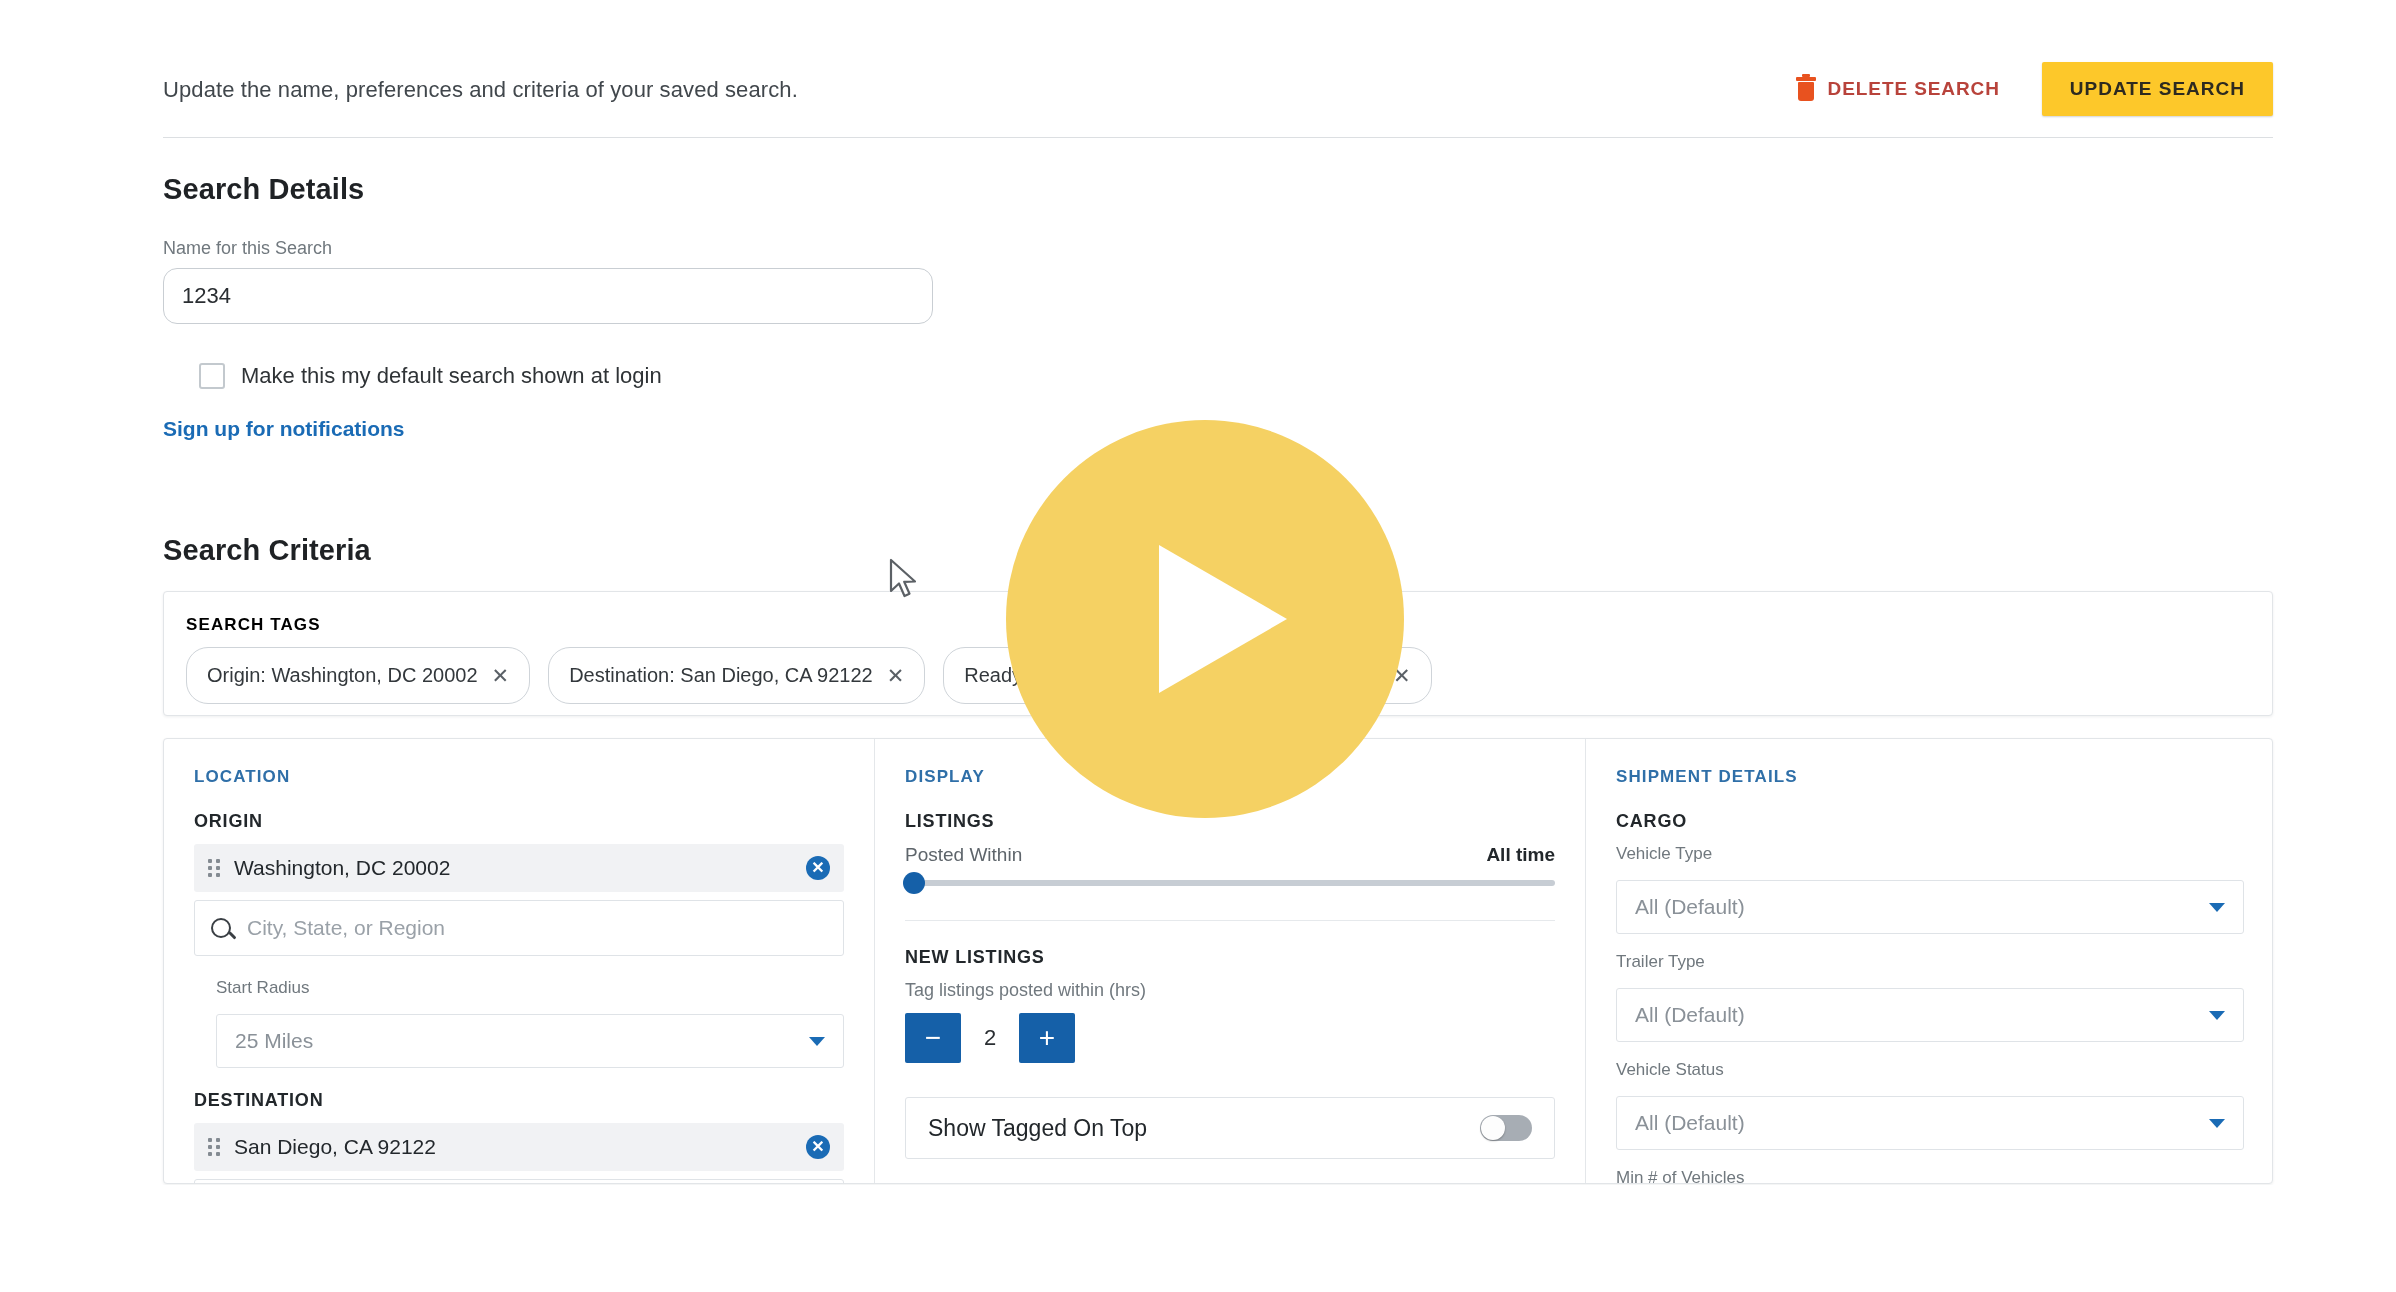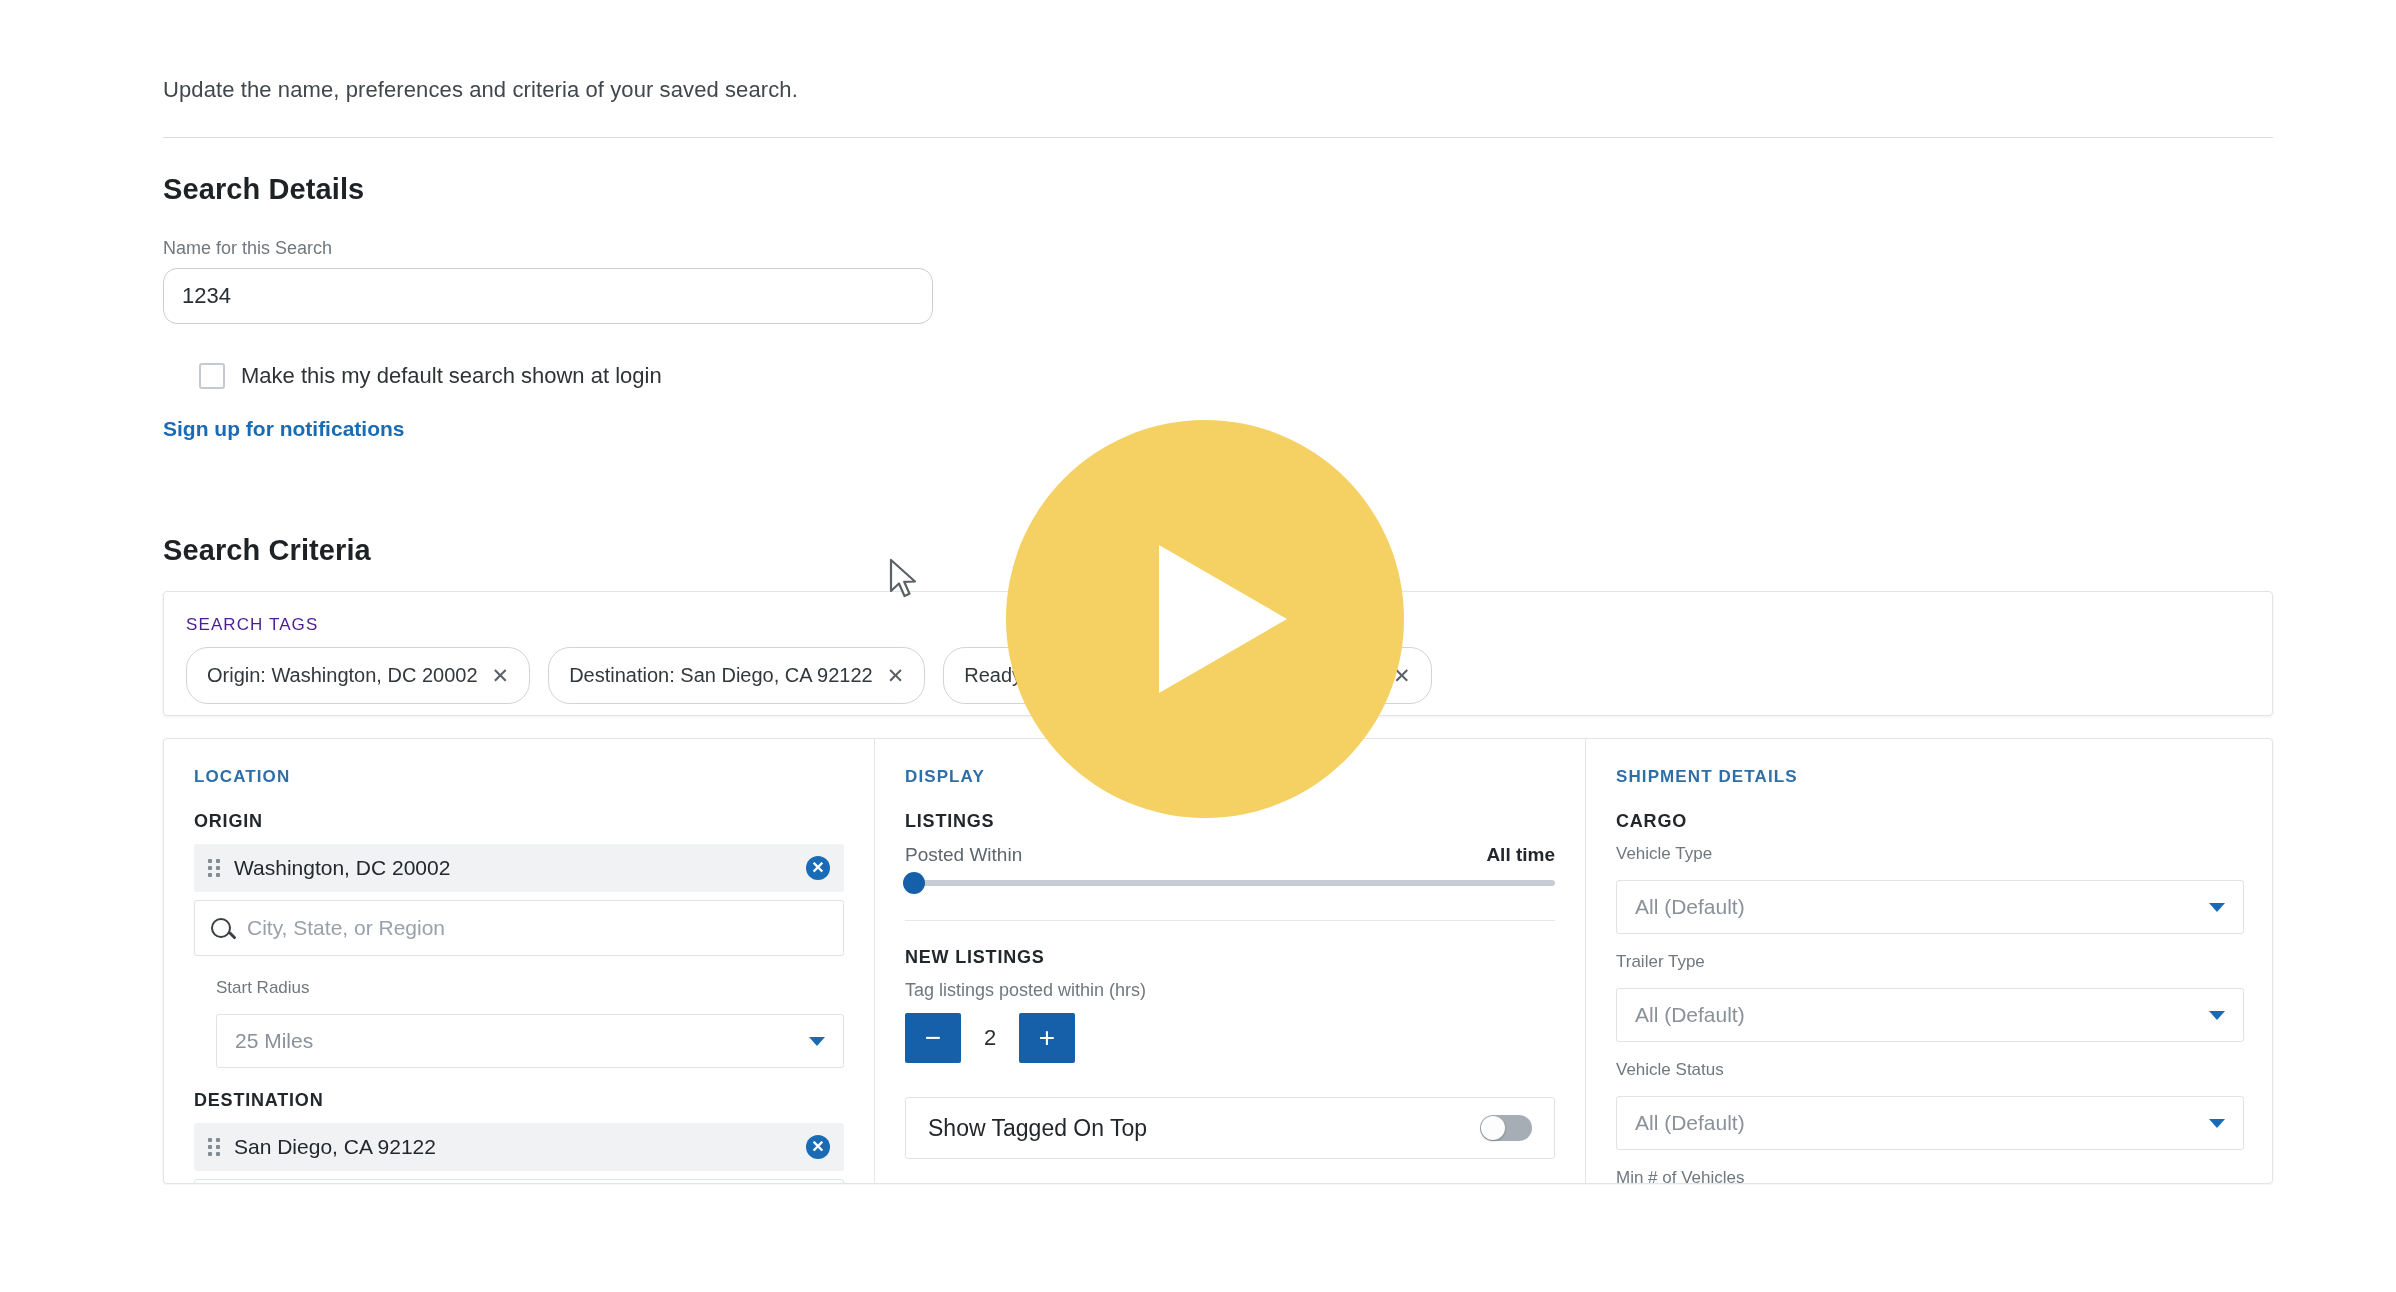--- a/index.html
+++ b/index.html
@@ -168,22 +168,22 @@
     box-shadow: 0 1px 3px rgba(20,30,40,.07);
   }
   #tags-card {
     left: 163px; top: 591px;
     width: 2110px; height: 125px;
   }
   .card-head {
     position: absolute;
     left: 22px; top: 23px;
     font-size: 17px;
-    font-weight: 400;
-    color: #4c1d95;
+    font-weight: 700;
+    color: #000000;
     letter-spacing: 1.1px;
   }
   .tagrow {
     position: absolute;
     left: 22px; top: 55px;
     display: flex;
     gap: 18px;
     align-items: center;
   }
   .tag {
@@ -478,20 +478,30 @@
     background: #fff; z-index: 30;
   }
 </style>
 </head>
 <body>
 
 <div id="page">
 
   <div class="topbar">
     <div class="subtitle">Update the name, preferences and criteria of your saved search.</div>
+    <div class="topactions">
+      <button class="delete-btn">
+        <span class="trash">
+          <span class="lid"></span>
+            <span class="can"></span>
+        </span>
+        <span class="label">DELETE SEARCH</span>
+      </button>
+      <button class="update-btn">UPDATE SEARCH</button>
+    </div>
   </div>
   <div class="hrule"></div>
 
   <div class="section-title" id="search-details-title">Search Details</div>
 
   <div class="field-label" id="name-label">Name for this Search</div>
   <input id="name-input" type="text" value="1234" style="">
 
   <div class="checkrow">
     <span class="cbox"></span>

